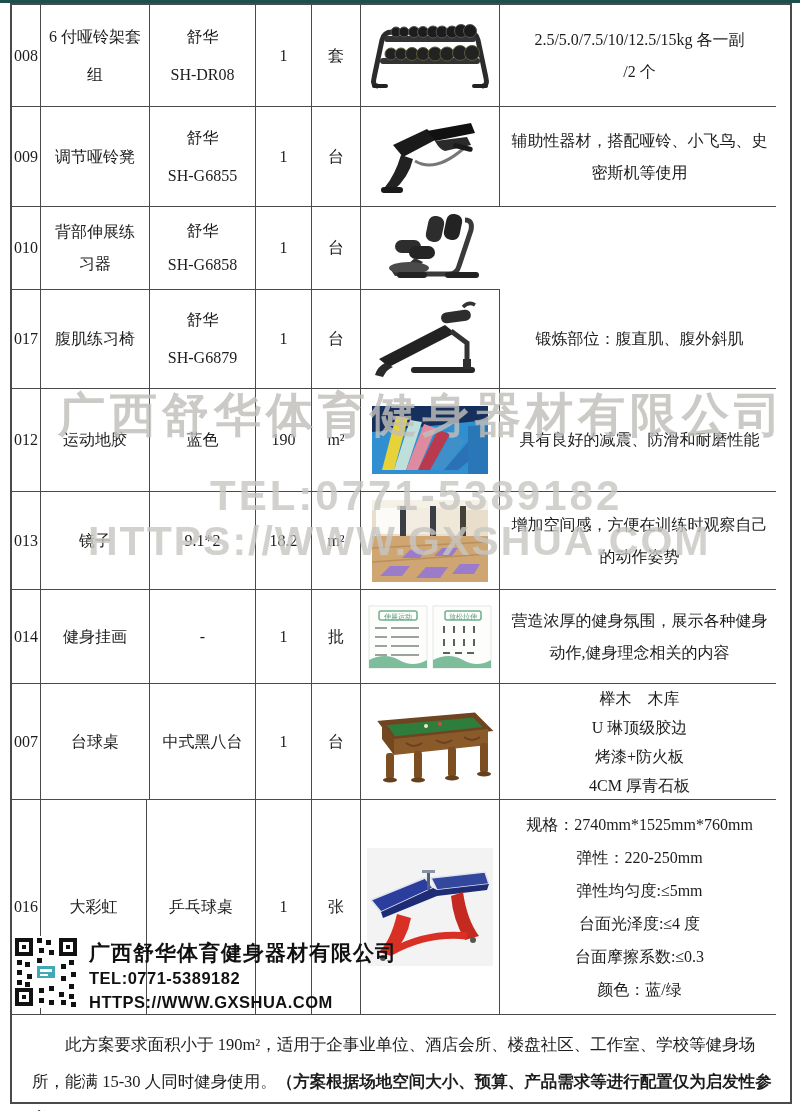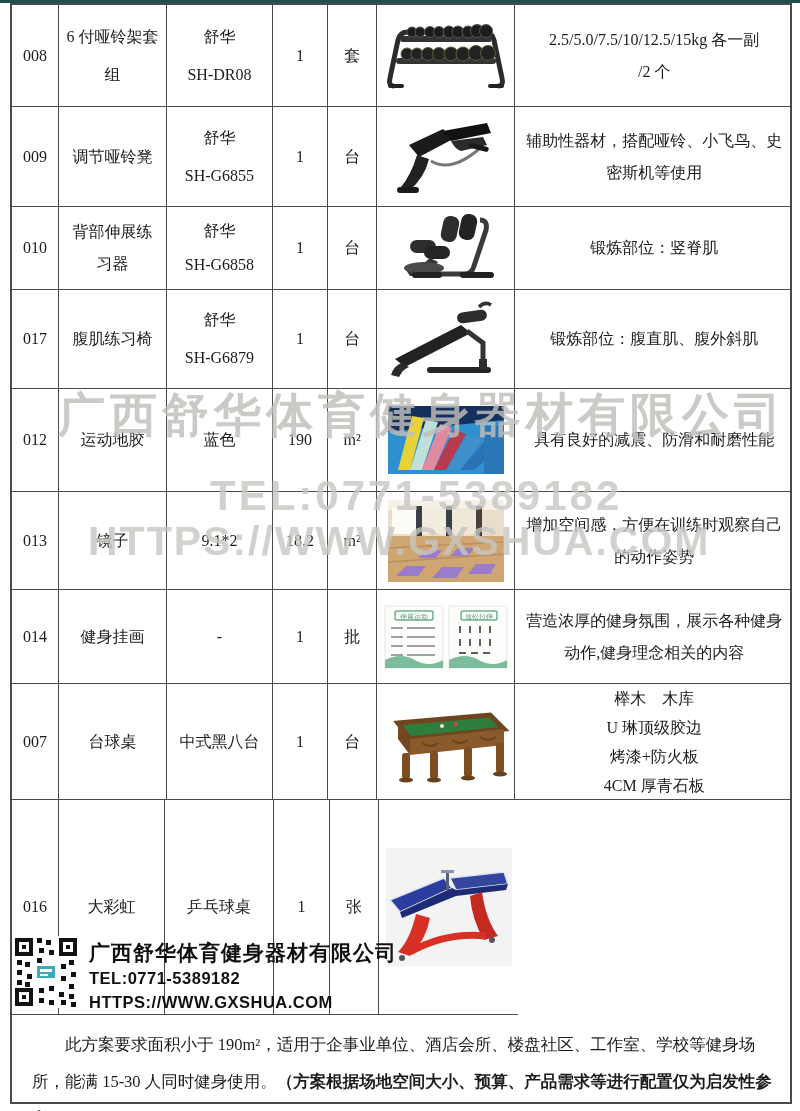--- a/index.html
+++ b/index.html
@@ -6,21 +6,21 @@
   #page{position:relative;width:800px;height:1111px;background:#ffffff;overflow:hidden;
         font-family:"Liberation Serif","DejaVu Serif",serif;color:#1c1c1c;}
   #topbar{position:absolute;left:0;top:0;width:800px;height:3px;background:#1d4f4d;}
   #sheet{position:absolute;left:10px;top:3px;width:782px;height:1101px;
          border:2px solid #4a4a4a;box-sizing:border-box;background:transparent;}
   .tr{display:flex;width:100%;box-sizing:border-box;}
   .td{box-sizing:border-box;border-right:1px solid #4a4a4a;border-bottom:1px solid #4a4a4a;
       display:flex;flex-direction:column;align-items:center;justify-content:center;
       font-size:16px;line-height:30px;text-align:center;overflow:hidden;}
   .td:last-child{border-right:none;align-items:center;}
-  .c1{width:47px;}
+  .c1{width:29px;}
   .c2{width:109px;}
   .c3{width:106px;}
   .c4{width:56px;}
   .c5{width:49px;}
   .c6{width:139px;}
   .c7{width:276px;align-items:flex-start;text-align:left;padding:4px 6px 4px 9px;}
   .nameline,.modelline{line-height:38px;white-space:nowrap;}
   .descline{line-height:32px;white-space:nowrap;}
   .lh29 .descline{line-height:29px;}
   .lh33 .descline{line-height:33px;}
@@ -145,23 +145,20 @@
           <rect x="70" y="4" width="16" height="26" rx="7" fill="#232323" transform="rotate(12 78 17)"></rect>
           <rect x="20" y="30" width="26" height="13" rx="6.5" fill="#2d2d2d"></rect>
           <rect x="34" y="36" width="26" height="13" rx="6.5" fill="#242424"></rect>
           <path d="M90 10 Q98 10 96 20 L84 56 Q82 64 74 64 L30 64" fill="none" stroke="#3a3a3a" stroke-width="5"></path>
           <path d="M40 48 Q30 58 16 60 L20 66 Q38 66 48 52 Z" fill="#333"></path>
           <ellipse cx="34" cy="58" rx="20" ry="6" fill="#4a4a4a"></ellipse>
           <rect x="22" y="62" width="30" height="6" rx="3" fill="#222"></rect>
           <rect x="70" y="62" width="34" height="6" rx="3" fill="#222"></rect>
         </svg>
       </div>
-      <div class="td c7">
-        <div class="descline">锻炼部位：竖脊肌</div>
-      </div>
     </div>
 
     <div class="tr" style="height:99px">
       <div class="td c1">017</div>
       <div class="td c2">
         <div class="nameline">腹肌练习椅</div>
       </div>
       <div class="td c3">
         <div class="modelline">舒华</div>
         <div class="modelline">SH-G6879</div>
@@ -354,20 +351,28 @@
           <polygon points="64,30 118,24 122,36 70,42" fill="#33479f" stroke="#dfe3ee" stroke-width="1.5"></polygon>
           <rect x="60" y="22" width="3" height="20" fill="#53607a"></rect>
           <rect x="55" y="22" width="13" height="3" fill="#8a93a6"></rect>
           <polygon points="14,64 66,40 70,42 122,36 120,42 70,48 16,70" fill="#1d2c74"></polygon>
           <path d="M30 66 Q24 92 12 104 L24 108 Q40 92 44 70 Z" fill="#d93025"></path>
           <path d="M96 44 Q100 72 112 88 L98 92 Q86 72 84 48 Z" fill="#c42a1f"></path>
           <path d="M24 104 Q60 84 100 88" fill="none" stroke="#d93025" stroke-width="7"></path>
           <circle cx="16" cy="110" r="3" fill="#555"></circle>
           <circle cx="106" cy="92" r="3" fill="#555"></circle>
         </svg>
+      </div>
+      <div class="td c7 lh33">
+        <div class="descline">规格：2740mm*1525mm*760mm</div>
+        <div class="descline">弹性：220-250mm</div>
+        <div class="descline">弹性均匀度:≤5mm</div>
+        <div class="descline">台面光泽度:≤4 度</div>
+        <div class="descline">台面摩擦系数:≤0.3</div>
+        <div class="descline">颜色：蓝/绿</div>
       </div>
     </div>
 
     <div class="noterow" style="height:89px">
       <span class="indent"></span><span>此方案要求面积小于 190m²，适用于企事业单位、酒店会所、楼盘社区、工作室、学校等健身场所，能满</span>
       <span>15-30 人同时健身使用。</span><span class="notebold">（方案根据场地空间大小、预算、产品需求等进行配置仅为启发性参考）</span>
     </div>
   </div>
 
   <div class="wm" id="wm1">广西舒华体育健身器材有限公司</div>

